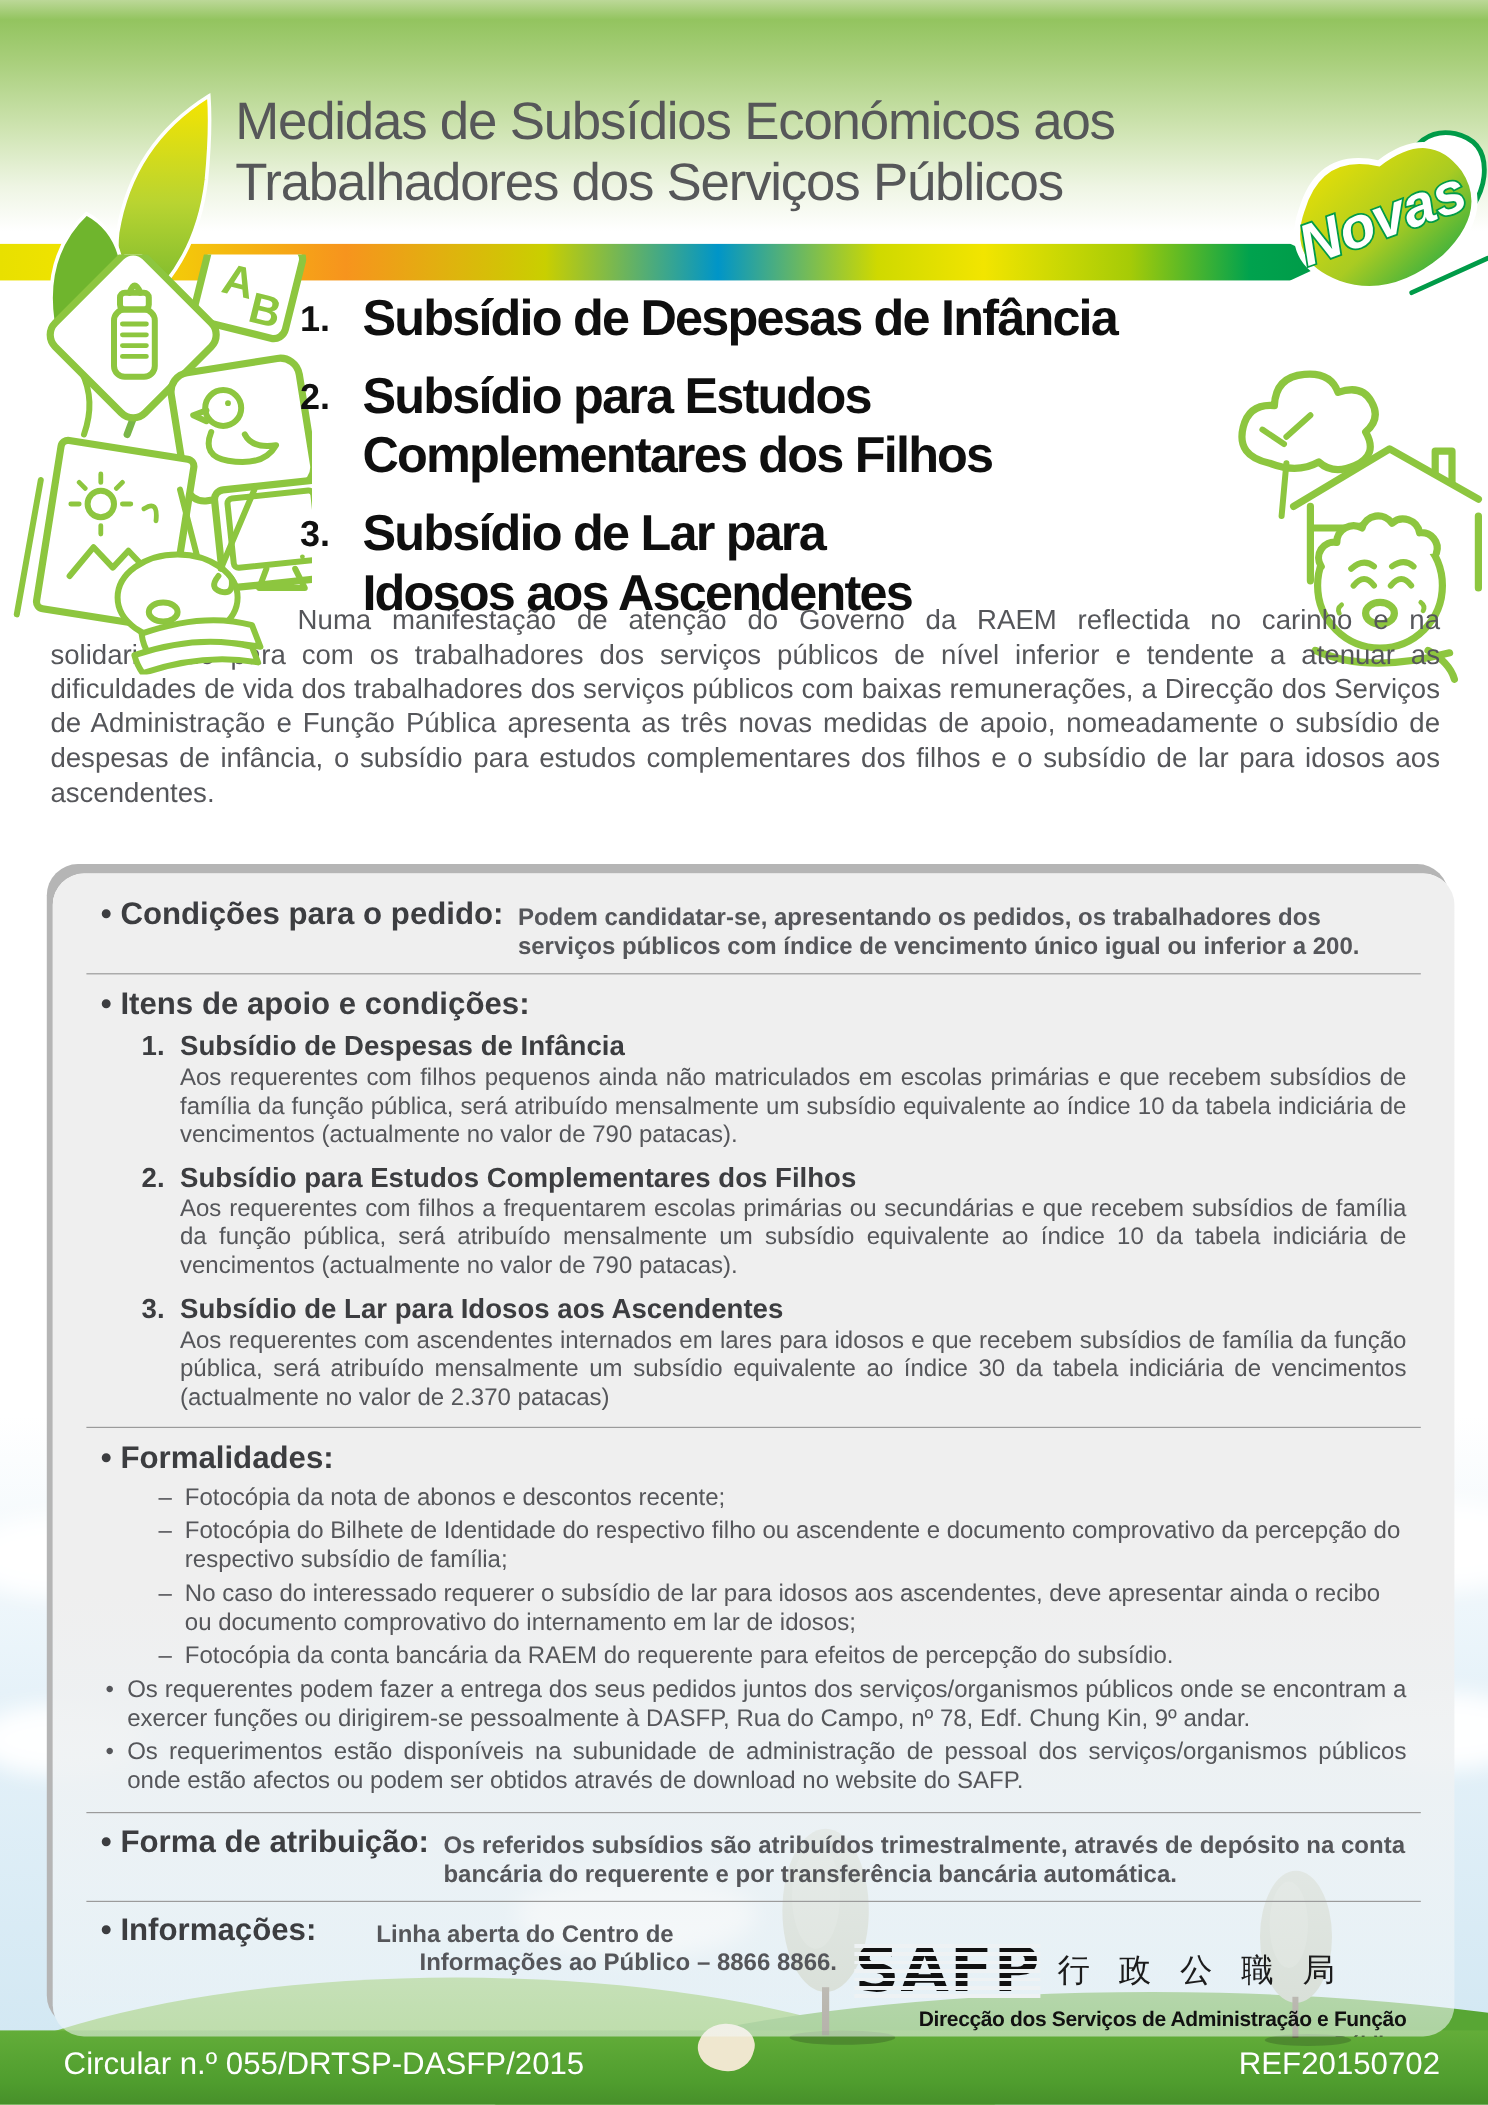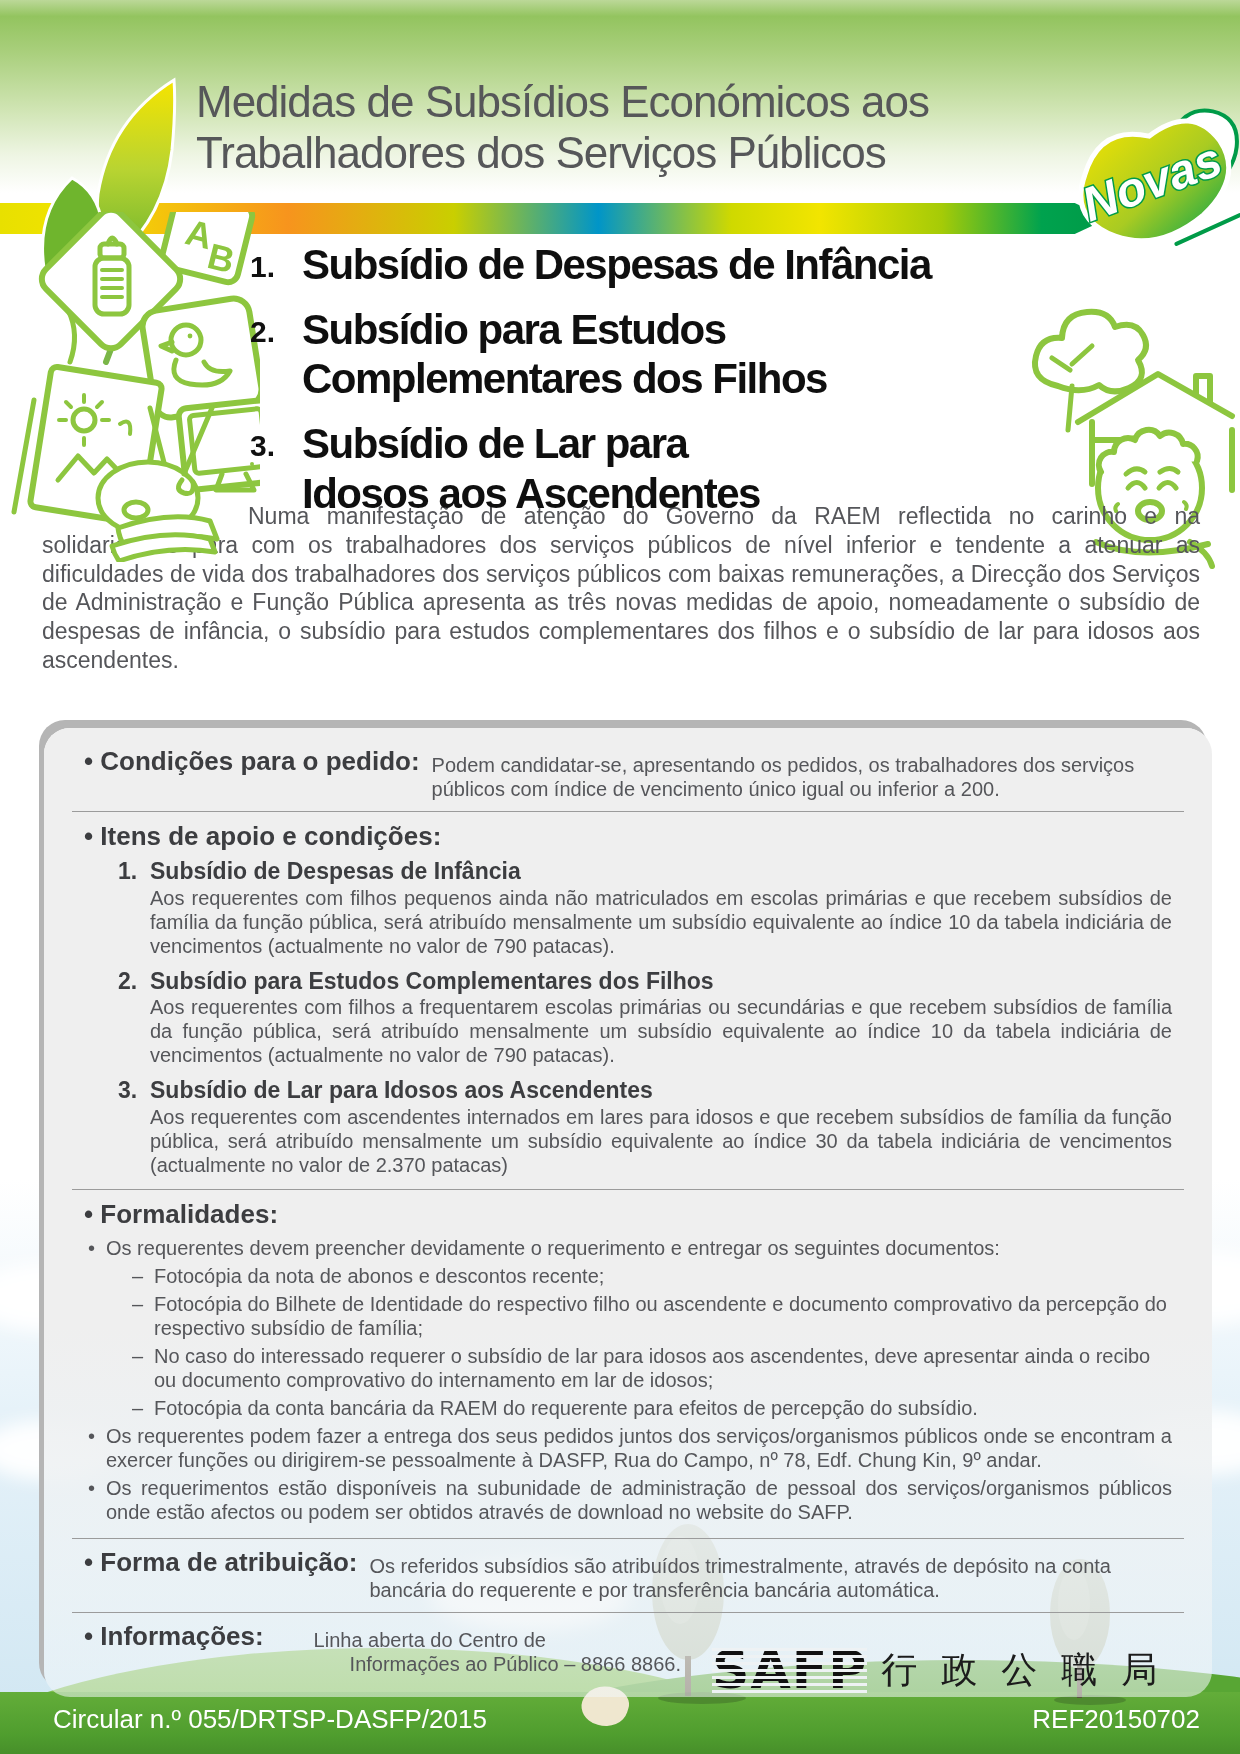--- a/index.html
+++ b/index.html
@@ -44,41 +44,41 @@
   
   .box{position:absolute;left:44px;top:728px;width:1168px;height:969px;z-index:5;
     border-radius:26px;box-shadow:-5px -8px 0 #b5b5b5;
     background:linear-gradient(180deg,#efefef 0%,#efefef 62%,rgba(238,242,244,0.85) 80%,rgba(242,247,249,0.55) 100%);
     padding:10px 40px 8px 40px;box-sizing:border-box;overflow:hidden;}
   .rule{height:1px;background:#9b9b9b;margin:0 -12px;}
   .sec{padding:9px 0 10px 0;}
   .row-head{display:flex;align-items:flex-start;}
   .hd{font-weight:bold;font-size:26px;color:#3c3d40;white-space:nowrap;margin-right:12px;line-height:1.15;}
   .hd::before{content:"\2022\00a0";}
-  .tx{flex:1;font-size:20px;line-height:1.2;color:#55565a;padding-top:6px;}
+  .tx{flex:1;font-size:20px;line-height:1.2;color:#55565a;padding-top:6px;font-weight:bold;}
   .sec-hd{font-weight:bold;font-size:26px;color:#3c3d40;line-height:1.2;margin-bottom:6px;}
   .sec-hd::before{content:"\2022\00a0";}
   .item{position:relative;margin:6px 0 10px 66px;}
   .item-num{position:absolute;left:-32px;top:0;font-size:23px;font-weight:bold;color:#3c3d40;}
   .item-title{font-size:23px;font-weight:bold;color:#3c3d40;line-height:1.2;}
   .item-body{font-size:20px;line-height:1.2;color:#55565a;text-align:justify;}
   .fb{position:relative;padding-left:22px;margin:4px 0;font-size:20px;line-height:1.2;color:#55565a;text-align:justify;}
   .fb::before{content:"\2022";position:absolute;left:4px;}
   .doc{position:relative;margin:4px 0 4px 42px;padding-left:28px;font-size:20px;line-height:1.2;color:#55565a;}
   .doc::before{content:"\2013";position:absolute;left:6px;}
   .info-line2{margin-left:36px;}
   .info-row{display:flex;align-items:flex-start;}
   .info-left{flex:1;display:flex;gap:38px;}
   .logo{width:460px;text-align:right;padding-top:2px;margin-top:20px;}
   .logo-top{display:flex;align-items:center;}
   .safp{position:relative;font-family:"DejaVu Sans",sans-serif;font-weight:800;font-size:52px;
     letter-spacing:1px;color:#111;line-height:1;}
   .safp::after{content:"";position:absolute;inset:0;
     background:repeating-linear-gradient(180deg,transparent 0 4px,#eef2f4 4px 7px);}
-  .cjk{font-size:36px;color:#1c1c1c;letter-spacing:24px;margin-left:14px;white-space:nowrap;line-height:1;}
+  .cjk{font-size:27px;color:#1c1c1c;letter-spacing:24px;margin-left:14px;white-space:nowrap;line-height:1;}
   .logo-sub{font-size:17.5px;font-weight:bold;color:#111;margin-top:4px;letter-spacing:-0.3px;}
 
   
   .foot{position:absolute;top:1704px;font-size:26px;color:#ffffff;z-index:6;}
   .foot-left{left:53px;}
   .foot-right{right:40px;}
 </style>
 </head>
 <body>
 
@@ -256,21 +256,20 @@
       <div class="item" style="margin-bottom:2px;">
         <span class="item-num">3.</span>
         <div class="item-title">Subsídio de Lar para Idosos aos Ascendentes</div>
         <div class="item-body">Aos requerentes com ascendentes internados em lares para idosos e que recebem subsídios de família da função pública, será atribuído mensalmente um subsídio equivalente ao índice 30 da tabela indiciária de vencimentos (actualmente no valor de 2.370 patacas)</div>
       </div>
     </div>
     <div class="rule"></div>
 
     <div class="sec">
       <div class="sec-hd">Formalidades:</div>
-      <div class="fb">Os requerentes devem preencher devidamente o requerimento e entregar os seguintes documentos:</div>
       <div class="doc">Fotocópia da nota de abonos e descontos recente;</div>
       <div class="doc">Fotocópia do Bilhete de Identidade do respectivo filho ou ascendente e documento comprovativo da percepção do respectivo subsídio de família;</div>
       <div class="doc">No caso do interessado requerer o subsídio de lar para idosos aos ascendentes, deve apresentar ainda o recibo ou documento comprovativo do internamento em lar de idosos;</div>
       <div class="doc">Fotocópia da conta bancária da RAEM do requerente para efeitos de percepção do subsídio.</div>
       <div class="fb">Os requerentes podem fazer a entrega dos seus pedidos juntos dos serviços/organismos públicos onde se encontram a exercer funções ou dirigirem-se pessoalmente à DASFP, Rua do Campo, nº 78, Edf. Chung Kin, 9º andar.</div>
       <div class="fb">Os requerimentos estão disponíveis na subunidade de administração de pessoal dos serviços/organismos públicos onde estão afectos ou podem ser obtidos através de download no website do SAFP.</div>
     </div>
     <div class="rule"></div>
 
     <div class="sec">

